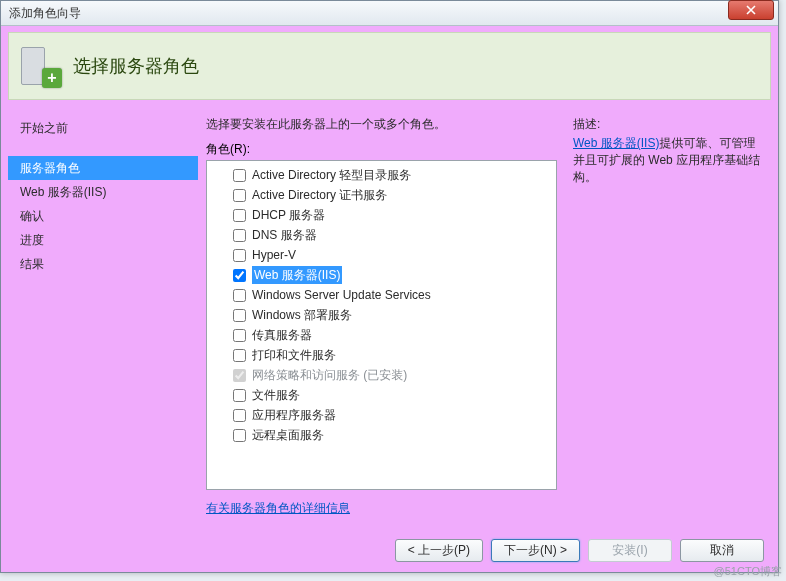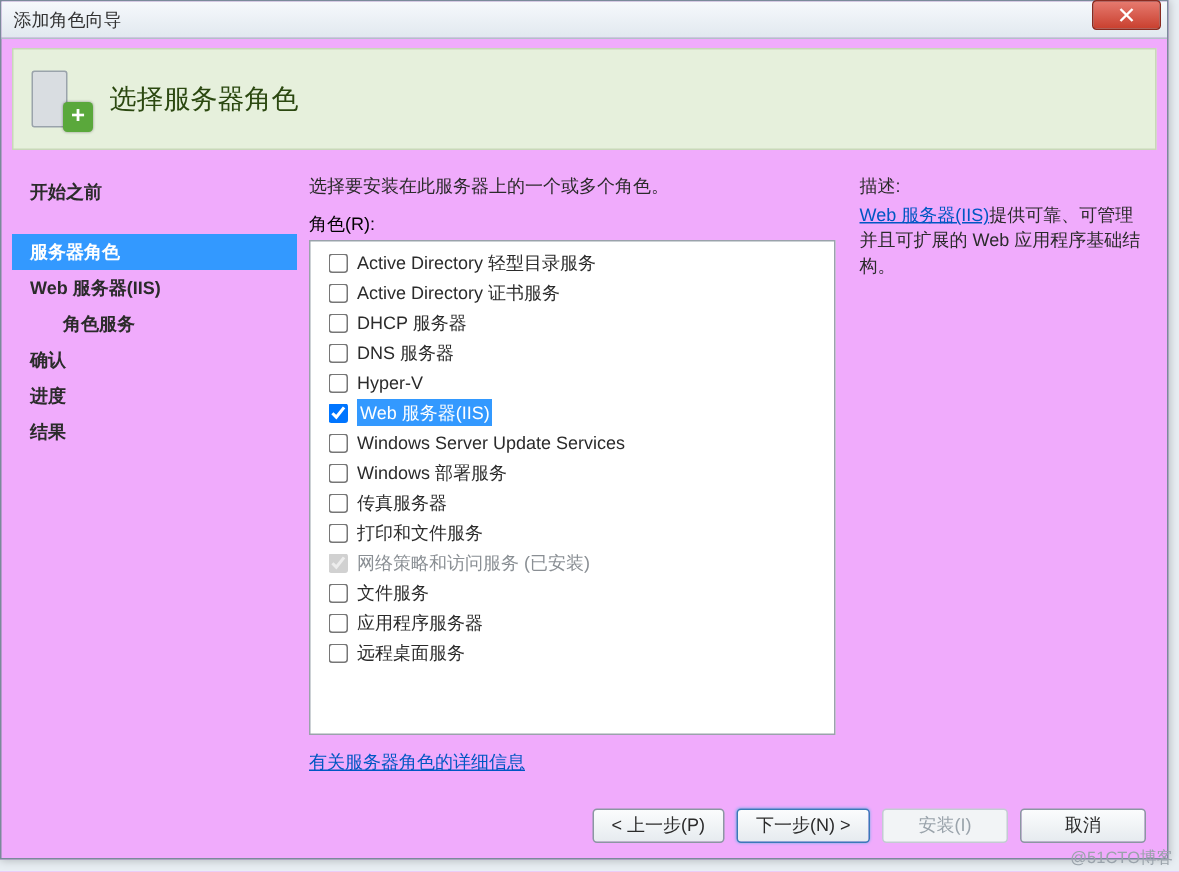--- a/index.html
+++ b/index.html
@@ -9,28 +9,28 @@
 .titlebar .title-text { flex: 1; }
 .close-btn { width: 46px; height: 20px; background: linear-gradient(#e67a6f,#c9402f); border: 1px solid #8a2a1f; border-radius: 3px; color: #fff; display: flex; align-items: center; justify-content: center; font-size: 11px; position: absolute; right: 4px; top: -1px; }
 .close-btn svg { width: 10px; height: 10px; }
 .header-band { height: 68px; background: #e6f0dc; border: 1px solid #c8d8b8; margin: 6px 7px 0 7px; display: flex; align-items: center; padding-left: 10px; }
 .header-icon { width: 42px; height: 42px; margin-right: 12px; position: relative; }
 .server-shape { width: 24px; height: 38px; background: #d9dde1; border: 1px solid #9aa3ab; border-radius: 2px; position: absolute; left: 2px; top: 2px; }
 .plus-shape { width: 20px; height: 20px; background: #5aa83b; border-radius: 3px; position: absolute; right: -1px; bottom: -1px; display: flex; align-items: center; justify-content: center; color: #fff; font-weight: bold; font-size: 16px; box-shadow: 0 0 2px rgba(0,0,0,0.4); }
 .header-title { font-size: 18px; color: #2b4810; }
 .body { display: flex; height: calc(100% - 25px - 75px - 50px); margin: 8px 7px 0 7px; }
 .sidebar { width: 190px; padding-top: 8px; font-size: 12px; }
-.sidebar-item { padding: 3px 4px 3px 12px; color: #2b2b2b; cursor: default; line-height: 18px; font-weight: bold; }
+.sidebar-item { padding: 3px 4px 3px 12px; color: #2b2b2b; cursor: default; line-height: 18px; }
 .sidebar-item.active { background: #3399ff; color: #fff; margin-top: 16px; }
 .sidebar-item.indent { padding-left: 34px; }
 .main { flex: 1; display: flex; padding: 8px 8px 0 8px; gap: 16px; font-size: 12px; }
 .center { flex: 1; display: flex; flex-direction: column; }
 .instr { margin-bottom: 8px; color: #2b2b2b; }
 .label-roles { margin-bottom: 2px; }
-.roles-box { border: 1px solid #9aa3ab; height: 330px; overflow-y: auto; background: #fff; position: relative; padding: 4px 6px; }
+.roles-box { border: 1px solid #9aa3ab; height: 330px; overflow-y: auto; background: #fff; position: relative; padding: 4px 20px; }
 .roles-box::-webkit-scrollbar { width: 16px; }
 .roles-box::-webkit-scrollbar-track { background: #eef1f4; border-left: 1px solid #d0d6db; }
 .roles-box::-webkit-scrollbar-thumb { background: #cdd5dc; border: 1px solid #aeb8c1; border-radius: 2px; }
 .role-row { display: flex; align-items: center; padding: 1px 6px; line-height: 18px; }
 .role-row input[type=checkbox] { width: 13px; height: 13px; margin-right: 6px; }
 .role-label { color: #2b2b2b; }
 .role-label.sel { background: #3399ff; color: #fff; padding: 0 2px; }
 .role-label.disabled { color: #8a8f94; }
 .more-link { margin-top: 10px; color: #0057c3; text-decoration: underline; font-size: 12px; }
 .right { width: 190px; }
@@ -62,21 +62,20 @@
       <div class="plus-shape">+</div>
     </div>
     <div class="header-title">选择服务器角色</div>
   </div>
 
   <div class="body">
     <div class="sidebar" id="sidebar">
         <div class="sidebar-item">开始之前</div>
         <div class="sidebar-item active">服务器角色</div>
         <div class="sidebar-item">Web 服务器(IIS)</div>
-        <div class="sidebar-item indent">角色服务</div>
         <div class="sidebar-item">确认</div>
         <div class="sidebar-item">进度</div>
         <div class="sidebar-item">结果</div>
       </div>
 
     <div class="main">
       <div class="center">
         <div class="instr">选择要安装在此服务器上的一个或多个角色。</div>
         <div class="label-roles">角色(R):</div>
         <div class="roles-box" id="roles-box">

